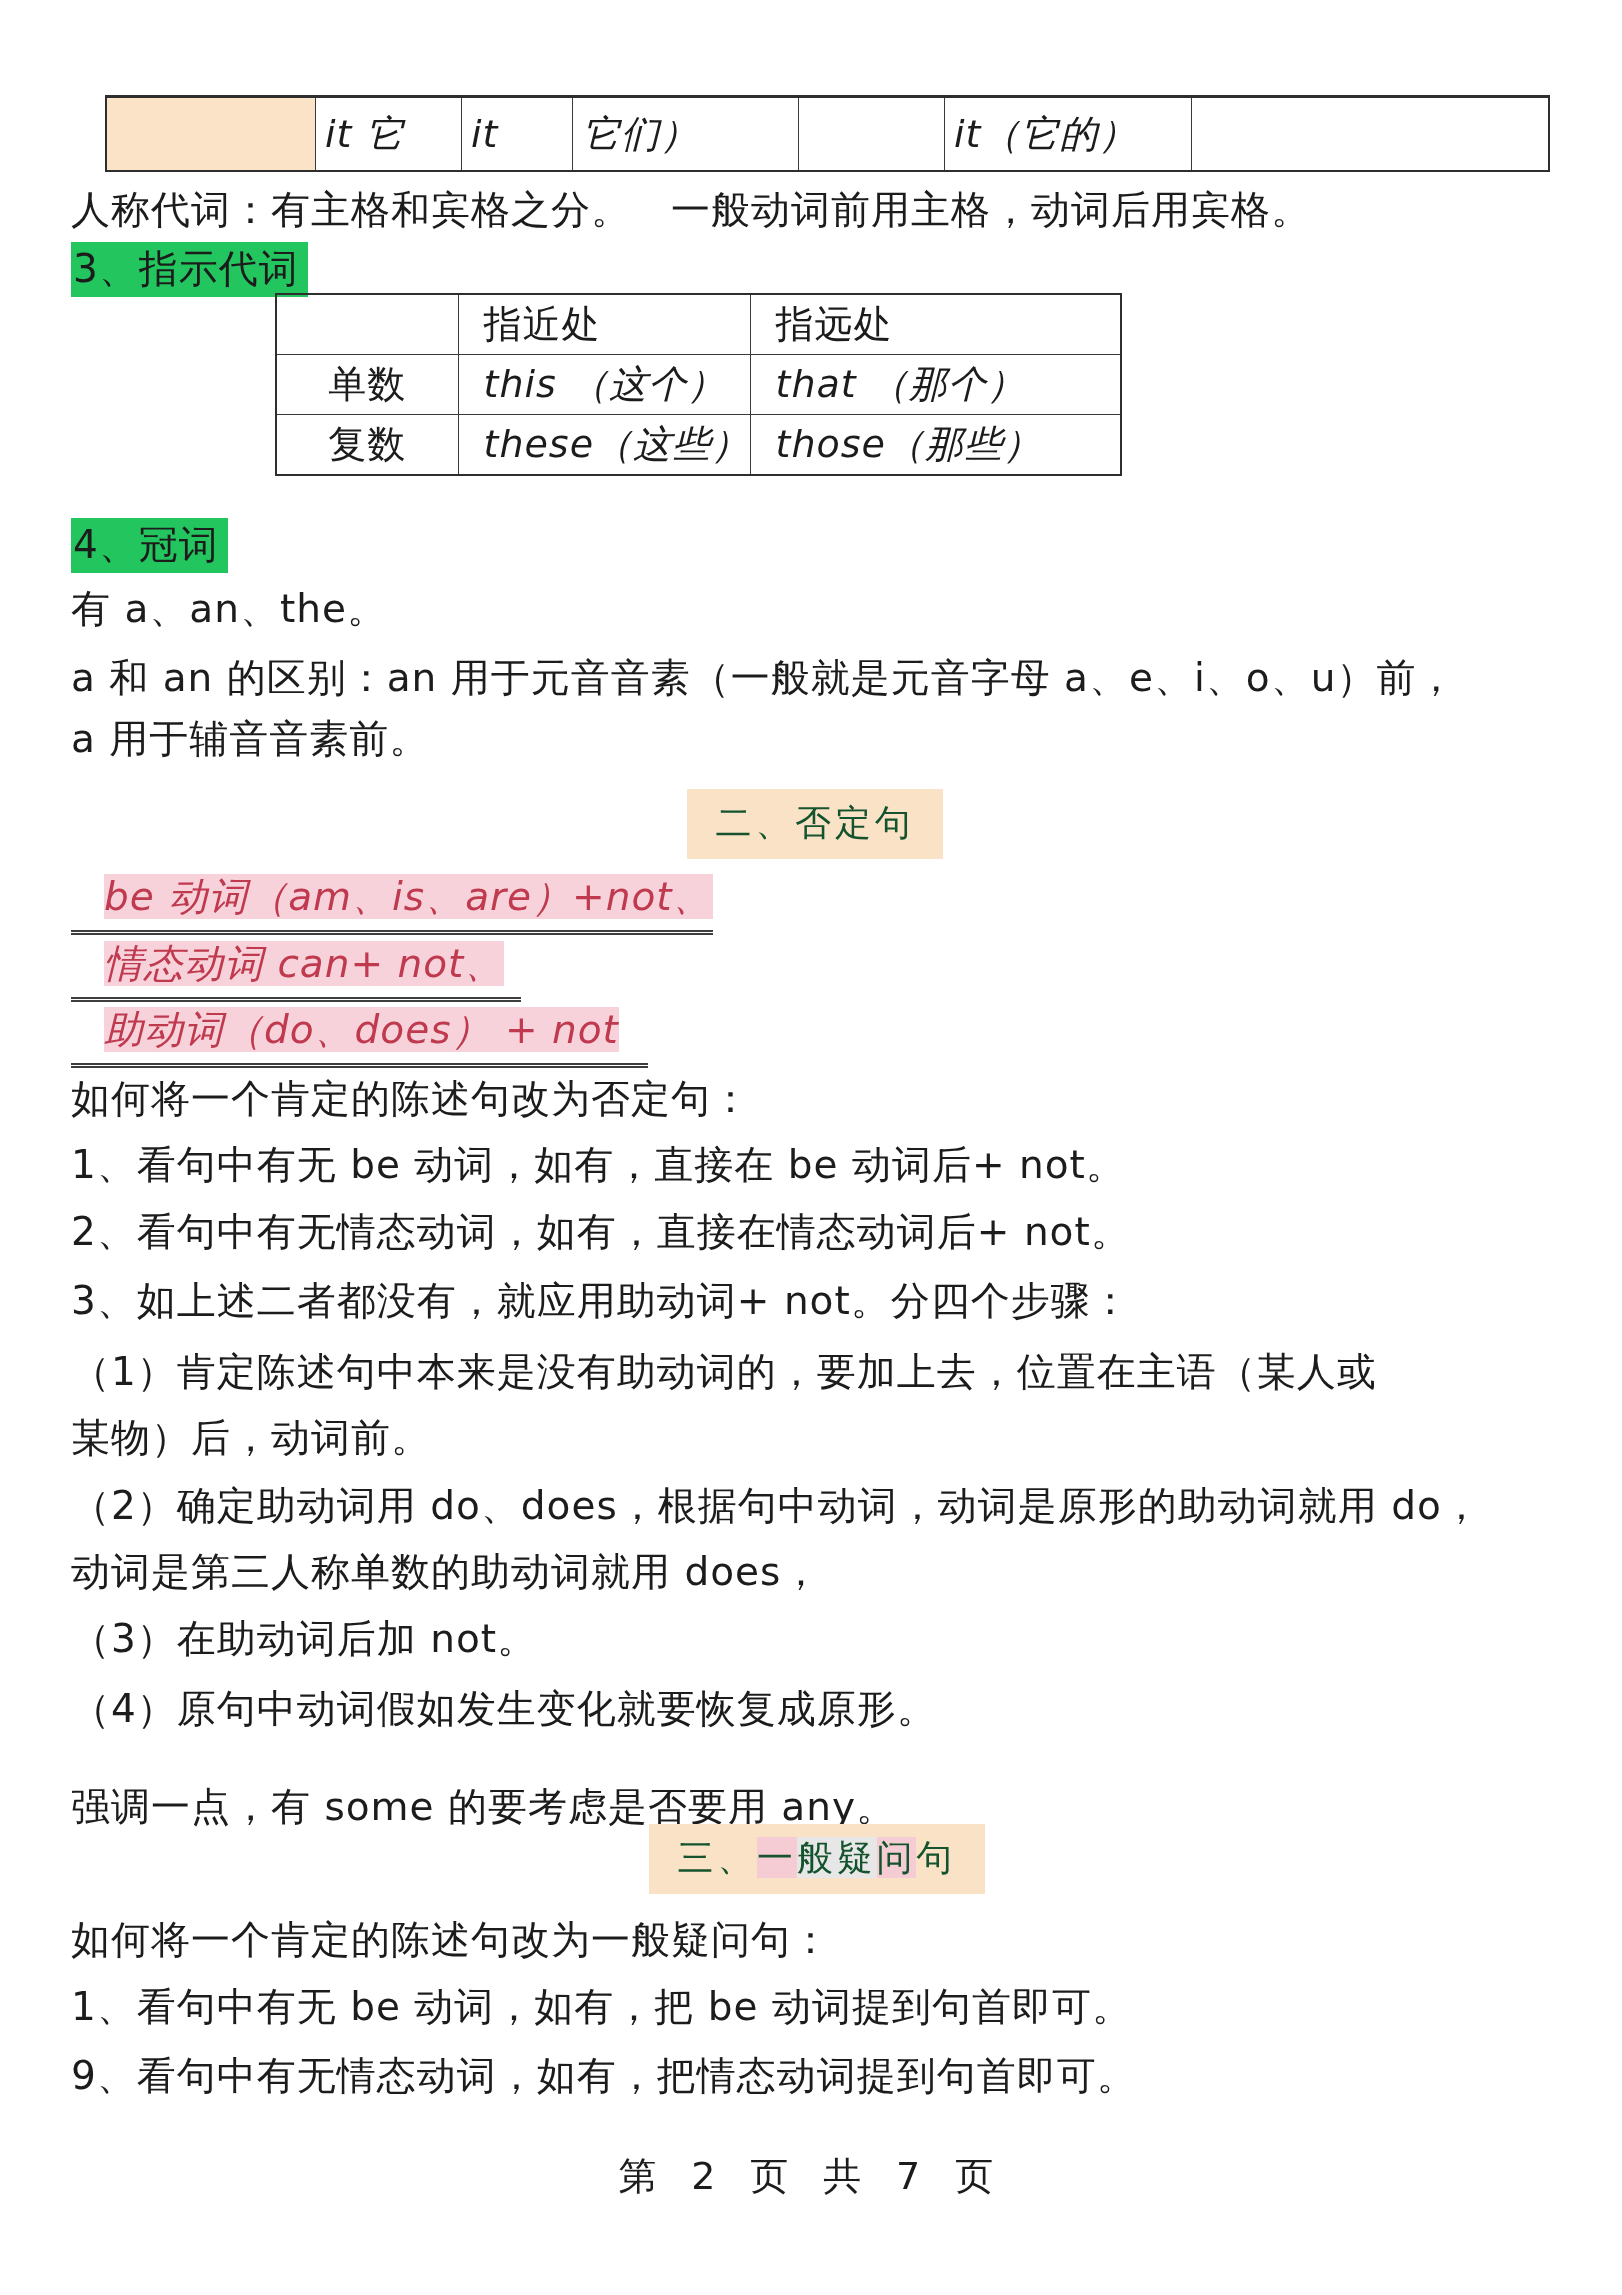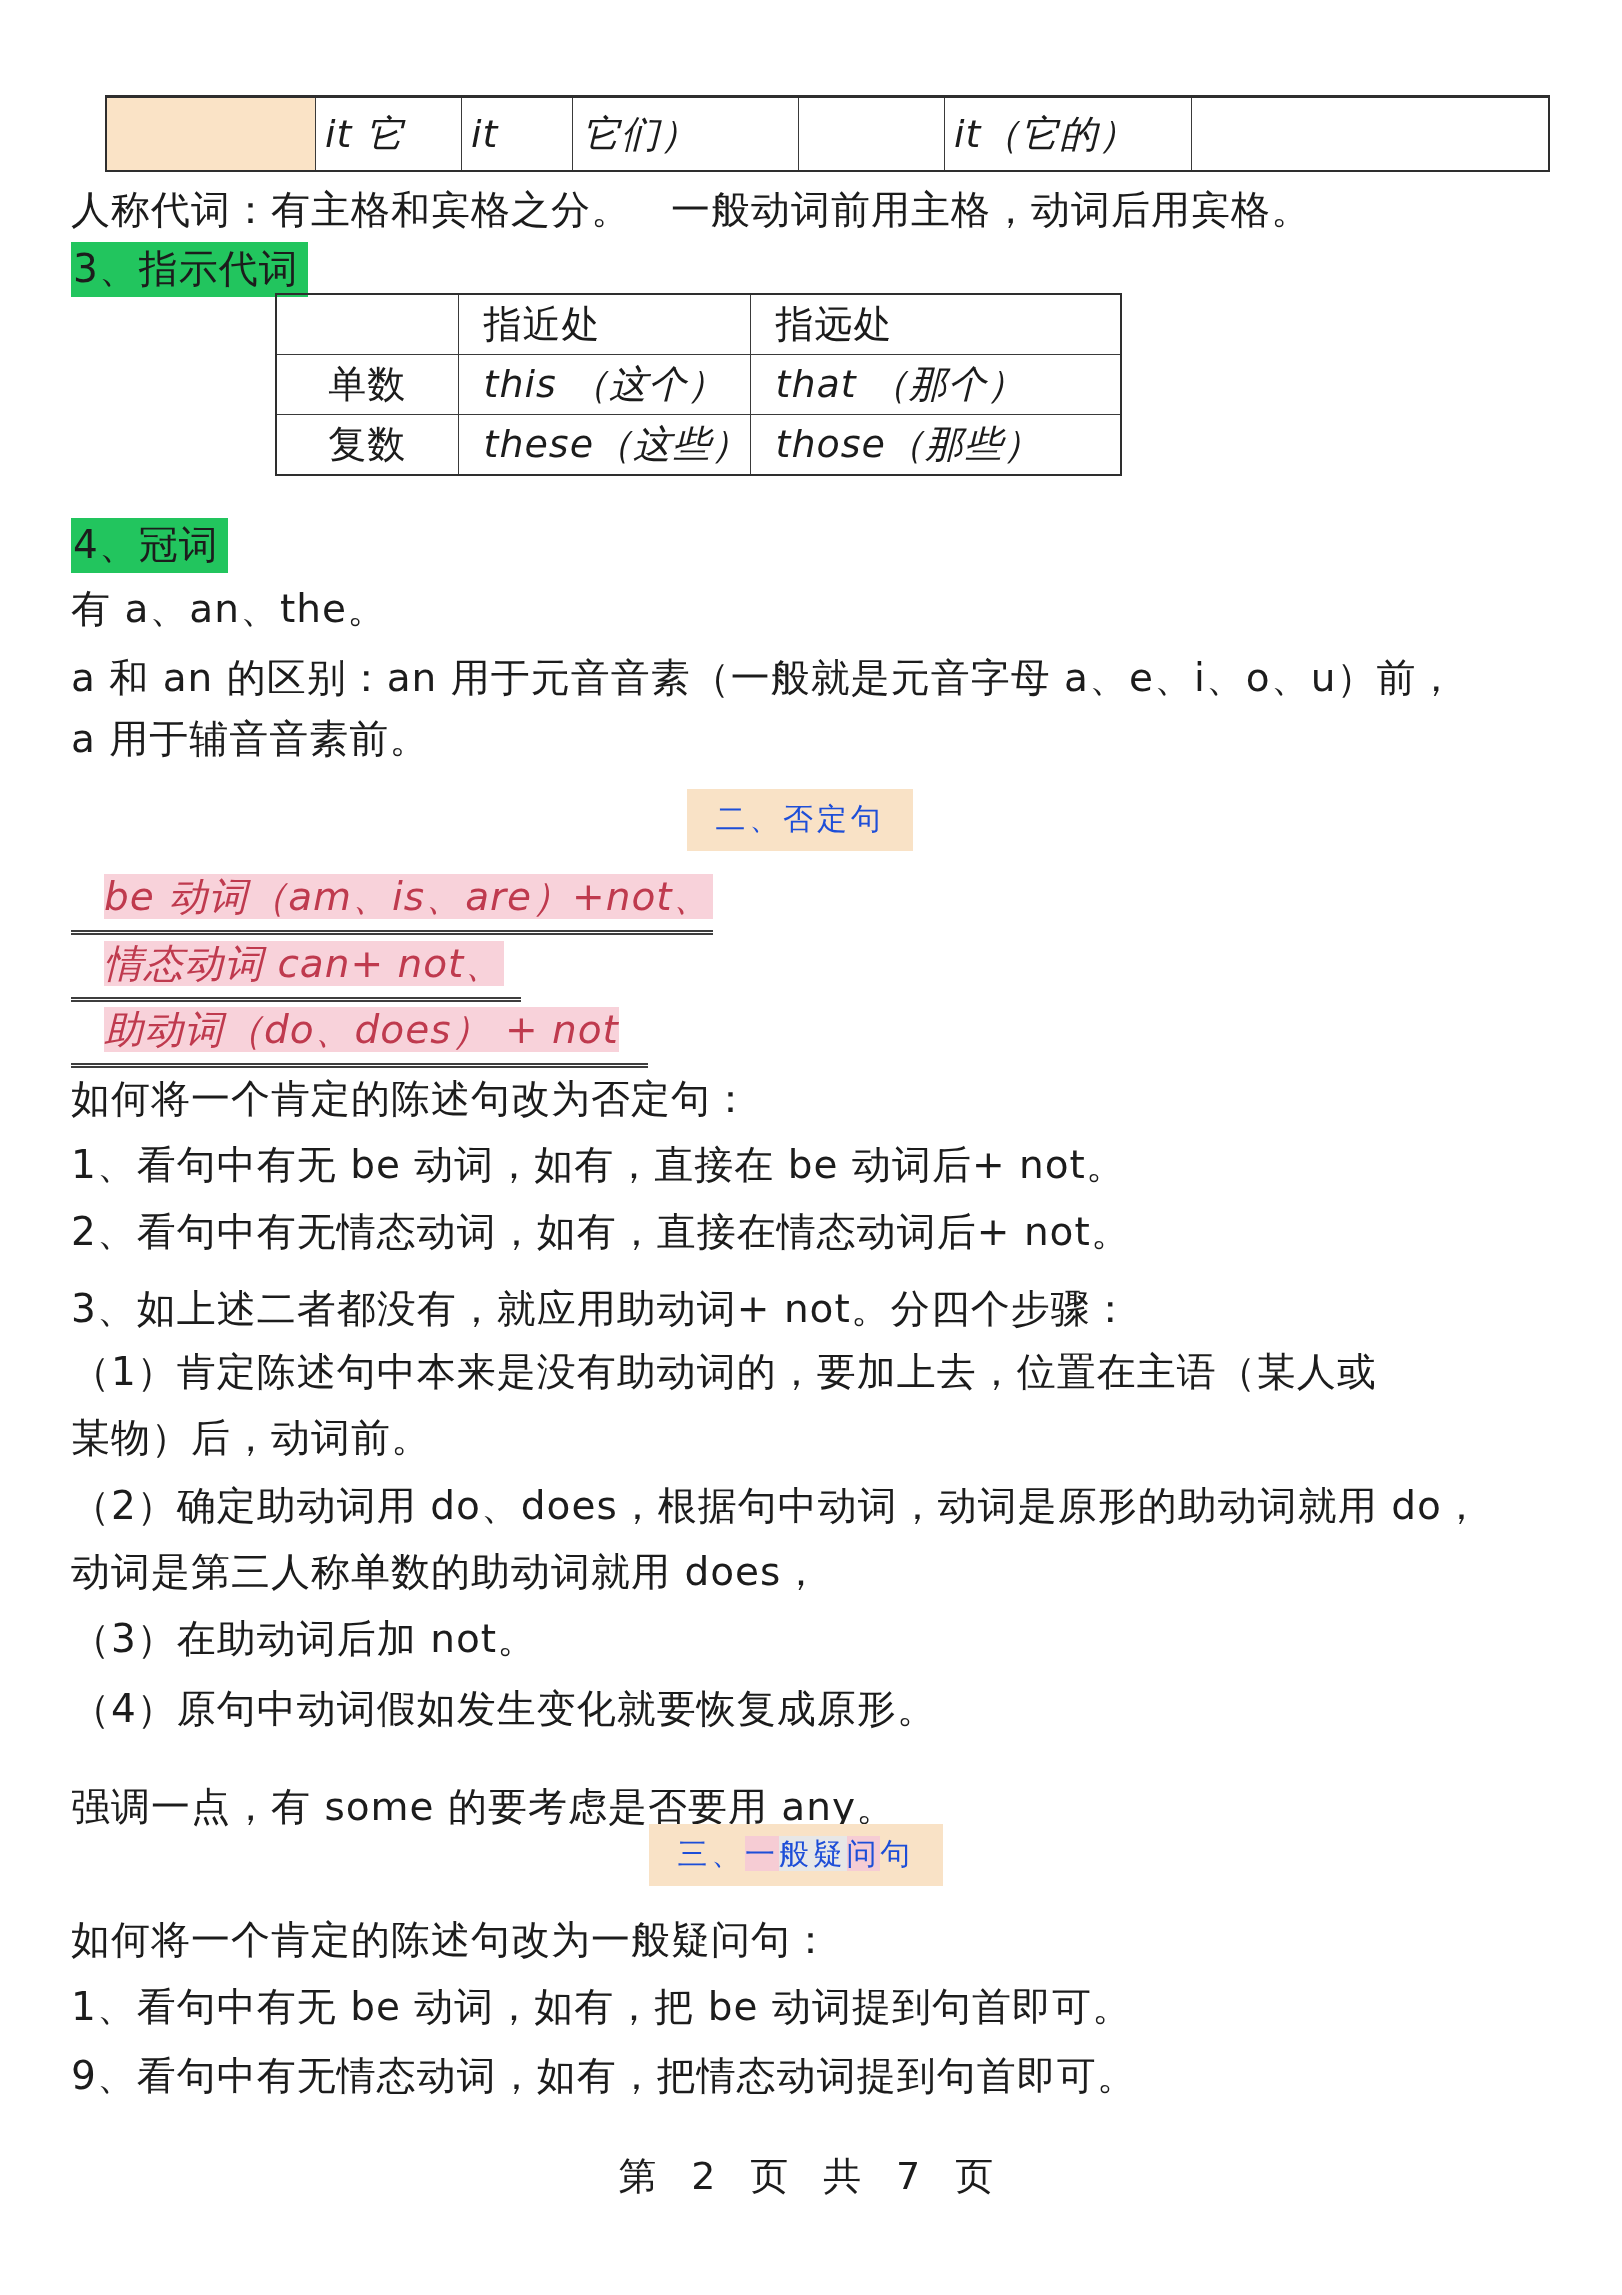--- a/index.html
+++ b/index.html
@@ -36,22 +36,22 @@
   .demo-table td {
     border:1.9px solid #3a3a3a; height:59px;
     font-size:38px; padding:0 7.6px 0 25px;
     letter-spacing:1px; white-space:nowrap;
   }
   .demo-table td.rowhead { text-align:center; padding:0; }
   .demo-table td.en { font-style:italic; }
 
   .peach-box {
     position:absolute; background:#f9e2c6;
-    font-size:30px; padding:9.5px 28.5px 11.4px 28.5px;
-    letter-spacing:3.8px; white-space:nowrap; color:#1d4ed8;
+    font-size:36px; padding:9.5px 28.5px 11.4px 28.5px;
+    letter-spacing:3.8px; white-space:nowrap; color:#14532d;
   }
   .part-pink { background:#f6ccd4; }
   .part-gray { background:#e7e7e7; }
 
   .red-line {
     position:absolute; left:71px; color:#bf3a4e;
     font-size:39px; letter-spacing:1px; white-space:nowrap;
     border-bottom:5.7px double #3d3d3d; padding-bottom:5.7px;
     font-style:italic;
     padding-left:33px;
@@ -137,21 +137,21 @@
   <div class="red-line" style="top:937px; min-width:417px;">
     <span class="pink-bg">情态动词 can+ not、</span>
   </div>
   <div class="red-line" style="top:1003px; min-width:544px;">
     <span class="pink-bg">助动词（do、does） + not</span>
   </div>
 
   <div class="line" style="top:1075px;">如何将一个肯定的陈述句改为否定句：</div>
   <div class="line" style="top:1141px;">1、看句中有无 be 动词，如有，直接在 be 动词后+ not。</div>
   <div class="line" style="top:1208px;">2、看句中有无情态动词，如有，直接在情态动词后+ not。</div>
-  <div class="line" style="top:1277px;margin-top:8px;">3、如上述二者都没有，就应用助动词+ not。分四个步骤：</div>
+  <div class="line" style="top:1277px;">3、如上述二者都没有，就应用助动词+ not。分四个步骤：</div>
   <div class="line" style="top:1348px;">（1）肯定陈述句中本来是没有助动词的，要加上去，位置在主语（某人或</div>
   <div class="line" style="top:1414px;">某物）后，动词前。</div>
   <div class="line" style="top:1482px;">（2）确定助动词用 do、does，根据句中动词，动词是原形的助动词就用 do，</div>
   <div class="line" style="top:1548px;">动词是第三人称单数的助动词就用 does，</div>
   <div class="line" style="top:1615px;text-align:center;">（3）在助动词后加 not。</div>
   <div class="line" style="top:1685px;text-align:right;">（4）原句中动词假如发生变化就要恢复成原形。</div>
   <div class="line" style="top:1783px;text-align:right;">强调一点，有 some 的要考虑是否要用 any。</div>
 
   <div class="peach-box" style="left:649px; top:1824px;">
     <span>三、</span><span class="part-pink">一</span><span class="part-gray">般疑</span><span class="part-pink">问</span><span>句</span>

